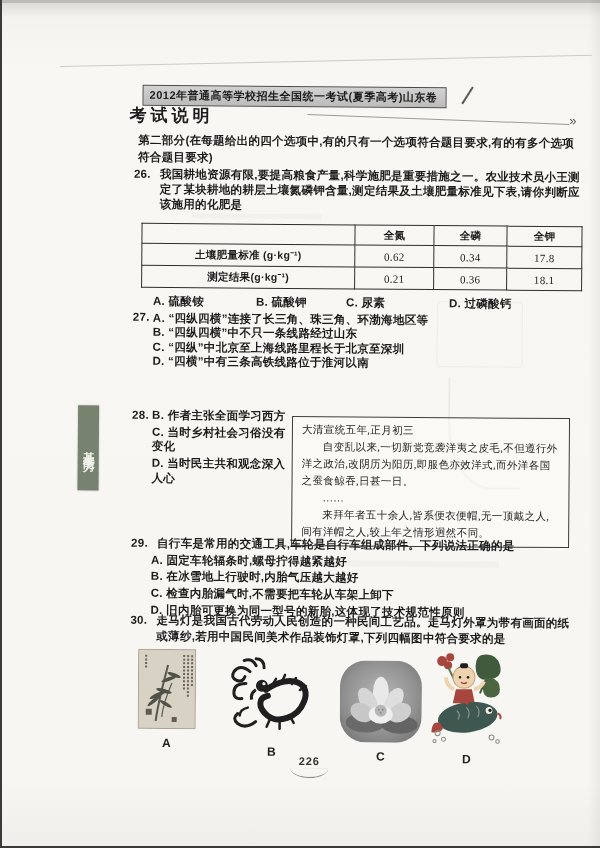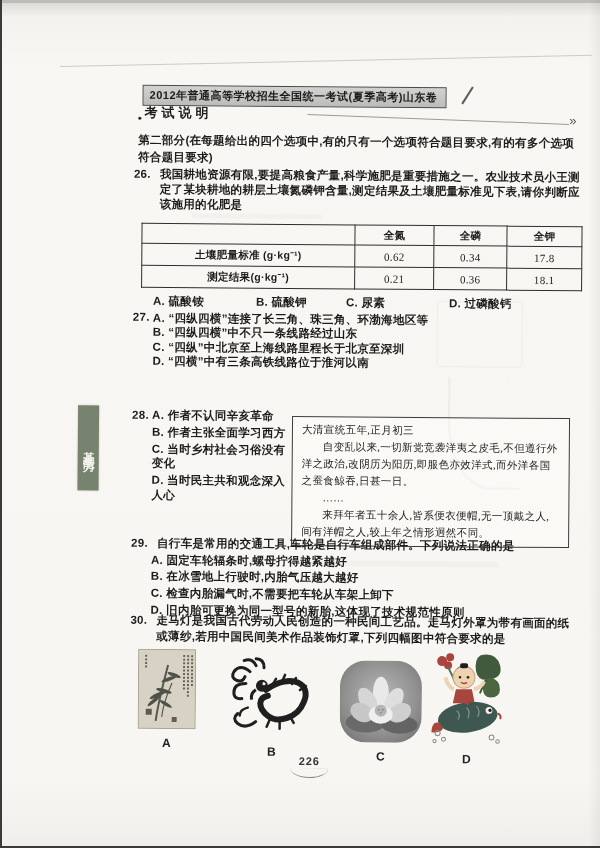--- a/index.html
+++ b/index.html
@@ -19,21 +19,21 @@
 
   .sheet{position:absolute;left:0;top:0;width:600px;height:848px;
     transform:rotate(0.45deg);transform-origin:300px 424px;}
 
   
   .banner{position:absolute;left:140px;top:86px;padding:2px 8px 2px 6px;
     background:linear-gradient(180deg,#d2d2d0,#bcbcba);
     border:1px solid #4a4a4a;font-size:11px;font-weight:bold;letter-spacing:0.5px;white-space:nowrap;}
   .banner-slash{position:absolute;left:464px;top:84px;width:1.5px;height:20px;background:#5a5a5a;
     transform:rotate(32deg);}
-  .heading{position:absolute;left:142px;top:105px;font-size:13px;font-weight:bold;letter-spacing:4px;font-family:Liberation Mono, monospace;}
+  .heading{position:absolute;left:127px;top:105px;font-size:17px;font-weight:bold;letter-spacing:4px;font-family:Liberation Mono, monospace;}
   .heading-dot{position:absolute;left:136px;top:118px;width:3px;height:3px;background:#222;border-radius:50%;}
   .arrow-line{position:absolute;left:305px;top:114px;width:262px;height:1px;background:#9a9a98;
     transform:rotate(1.7deg);transform-origin:left center;}
   .arrow-head{position:absolute;left:567px;top:111px;font-size:13px;color:#4e4e4e;}
 
   .intro{position:absolute;left:136px;top:133px;width:442px;
     font-size:11.5px;line-height:17px;font-weight:bold;letter-spacing:0.3px;}
 
   
   .q{position:absolute;left:132px;width:446px;font-size:11.5px;line-height:15px;
@@ -162,21 +162,20 @@
     <div class="opt">B. “四纵四横”中不只一条线路经过山东</div>
     <div class="opt">C. “四纵”中北京至上海线路里程长于北京至深圳</div>
     <div class="opt">D. “四横”中有三条高铁线路位于淮河以南</div>
   </div>
 
   <div class="q q28">
     <div class="q28-left">
       <div class="stem">
         <span class="num">28.</span>
       </div>
-      <div class="opt">A. 作者不认同辛亥革命</div>
       <div class="opt">B. 作者主张全面学习西方</div>
       <div class="opt">C. 当时乡村社会习俗没有变化</div>
       <div class="opt">D. 当时民主共和观念深入人心</div>
     </div>
     <div class="diary-box">
       <div>大清宣统五年,正月初三</div>
       <div class="indent">自变乱以来,一切新党竞袭洋夷之皮毛,不但遵行外洋之政治,改阴历为阳历,即服色亦效洋式,而外洋各国之蚕食鲸吞,日甚一日。</div>
       <div class="indent">……</div>
       <div class="indent">来拜年者五十余人,皆系便衣便帽,无一顶戴之人,间有洋帽之人,较上年之情形迥然不同。</div>
     </div>

